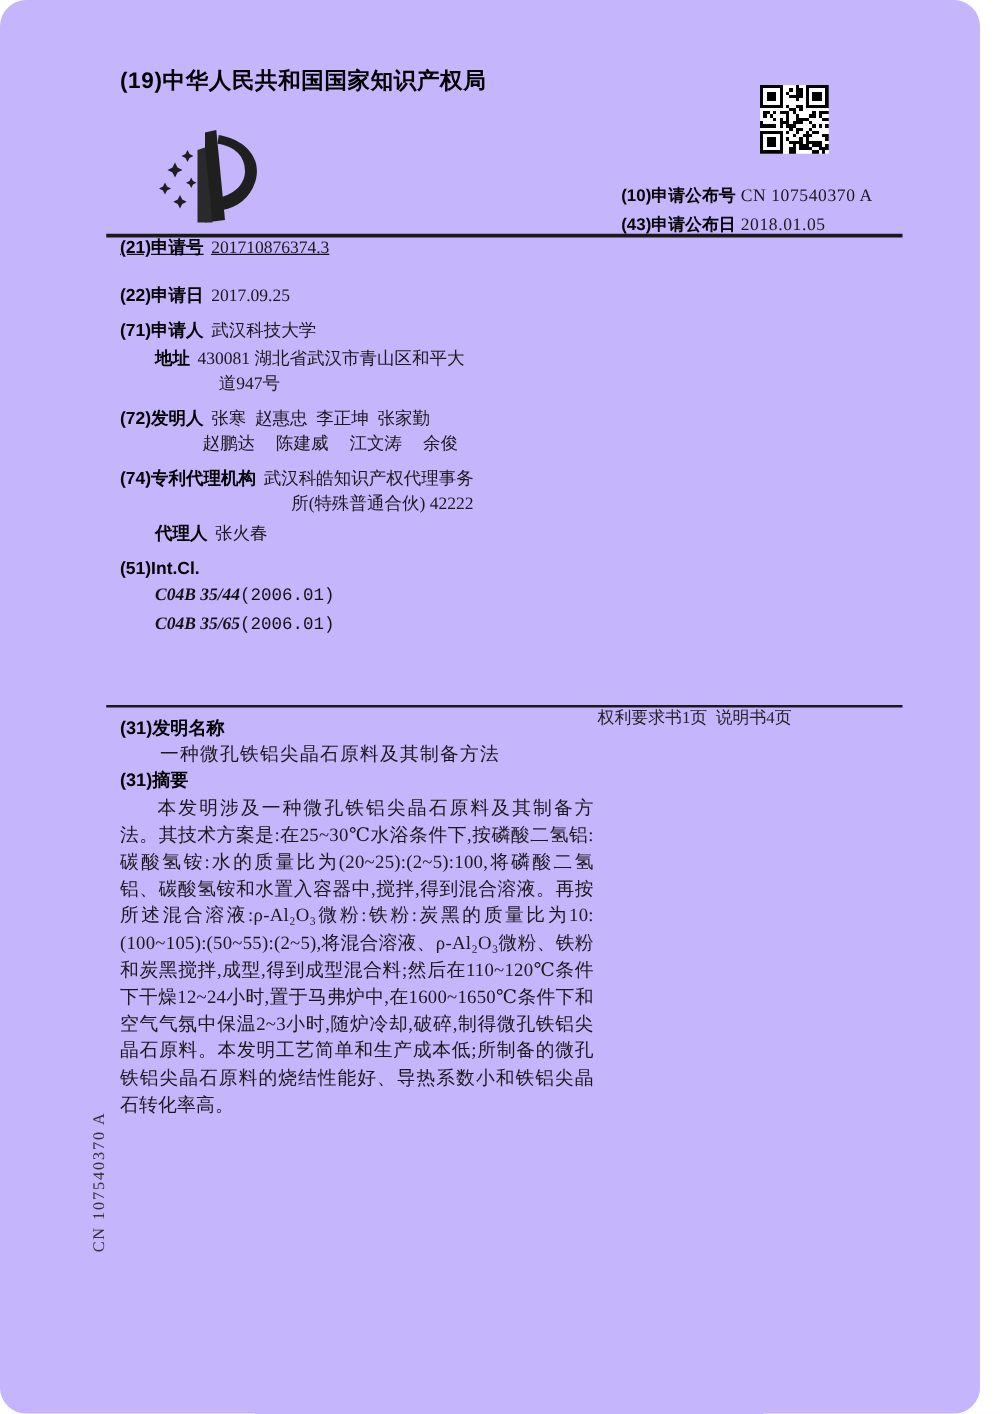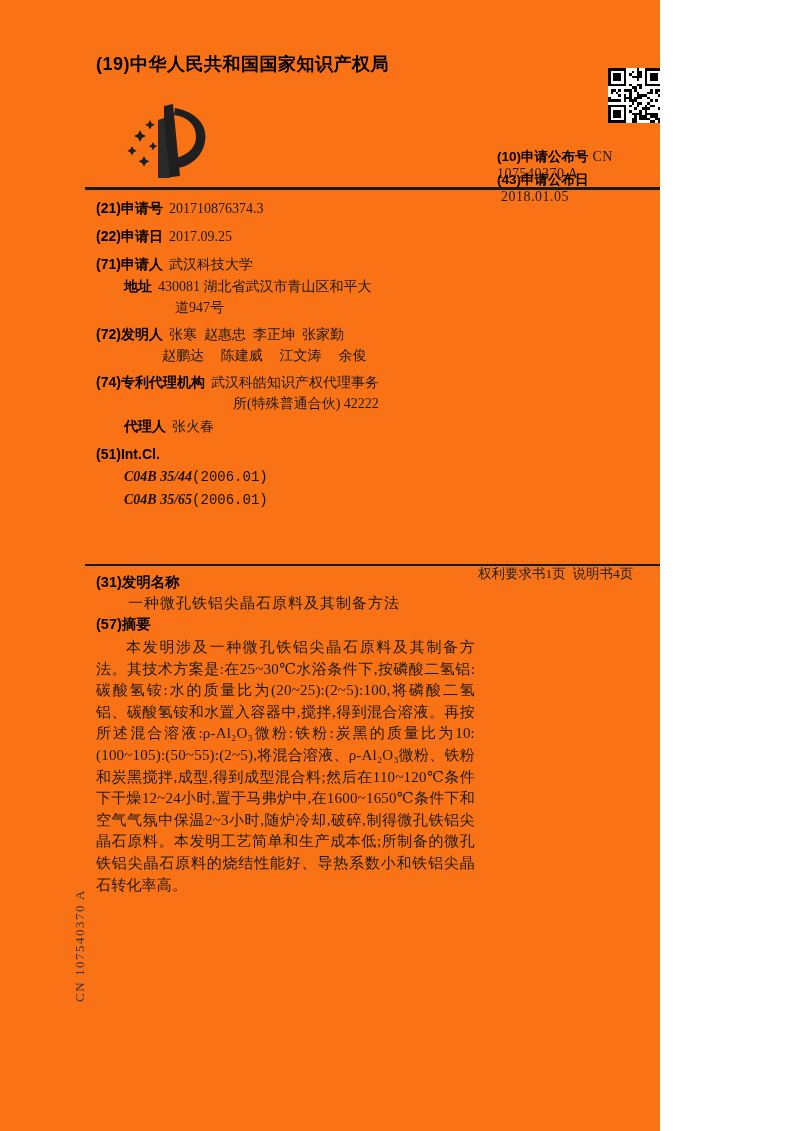--- a/index.html
+++ b/index.html
@@ -1,19 +1,20 @@
 <!DOCTYPE html>
 <html><head>
 <meta charset="utf-8">
 <style>
   html,body{margin:0;padding:0;background:#fff;}
   .page{
-    position:relative;width:660px;height:1131px;background:#f97316;
+    position:relative;width:784px;height:1131px;background:#c4b5fd;
     font-family:"Liberation Serif","DejaVu Serif",serif;color:#111;
     overflow:hidden;
+    border-radius:21px;
   }
   .abs{position:absolute;}
   .lbl{font-family:"Liberation Sans","DejaVu Sans",sans-serif;font-weight:bold;color:#000;}
   .val{font-family:"Liberation Serif","DejaVu Serif",serif;color:#1a1a1a;}
   .pre{white-space:pre;}
 
   .office-line{left:96px;top:52px;font-size:18px;letter-spacing:.5px;}
   .doc-type{left:294px;top:109px;font-size:23px;letter-spacing:1px;}
 
   .qr{left:608px;top:68px;width:55px;height:55px;}
@@ -210,21 +211,21 @@
 
   <div class="abs pub-row pub-no">
     <span class="lbl">(10)申请公布号</span><span class="val">CN 107540370 A</span>
   </div>
   <div class="abs pub-row pub-date">
     <span class="lbl">(43)申请公布日</span><span class="val">2018.01.05</span>
   </div>
 
   <div class="abs rule rule1"></div>
 
-  <div class="abs b-row" style="left:96px;top:198px;">
+  <div class="abs b-row" style="left:96px;top:187px;text-decoration:underline;">
     <span class="lbl">(21)申请号</span><span class="val">201710876374.3</span>
   </div>
 
   <div class="abs b-row" style="left:96px;top:226px;">
     <span class="lbl">(22)申请日</span><span class="val">2017.09.25</span>
   </div>
 
   <div class="abs b-row" style="left:96px;top:254px;">
     <span class="lbl">(71)申请人</span><span class="val">武汉科技大学</span>
   </div>
@@ -254,18 +255,18 @@
     <span class="intcl-code">C04B 35/65</span><span class="intcl-code intcl-ver">(2006.01)</span>
   </div>
 
   <div class="abs pages-info pre">权利要求书1页  说明书4页</div>
 
   <div class="abs rule rule2"></div>
 
   <div class="abs sec-label lbl" style="left:96px;top:573px;">(31)发明名称</div>
   <div class="abs invention-title val">一种微孔铁铝尖晶石原料及其制备方法</div>
 
-  <div class="abs sec-label lbl" style="left:96px;top:615px;">(57)摘要</div>
+  <div class="abs sec-label lbl" style="left:96px;top:615px;">(31)摘要</div>
   <div class="abs abstract val">本发明涉及一种微孔铁铝尖晶石原料及其制备方法。其技术方案是:在25~30℃水浴条件下,按磷酸二氢铝:碳酸氢铵:水的质量比为(20~25):(2~5):100,将磷酸二氢铝、碳酸氢铵和水置入容器中,搅拌,得到混合溶液。再按所述混合溶液:ρ-Al₂O₃微粉:铁粉:炭黑的质量比为10:(100~105):(50~55):(2~5),将混合溶液、ρ-Al₂O₃微粉、铁粉和炭黑搅拌,成型,得到成型混合料;然后在110~120℃条件下干燥12~24小时,置于马弗炉中,在1600~1650℃条件下和空气气氛中保温2~3小时,随炉冷却,破碎,制得微孔铁铝尖晶石原料。本发明工艺简单和生产成本低;所制备的微孔铁铝尖晶石原料的烧结性能好、导热系数小和铁铝尖晶石转化率高。</div>
 
   <div class="abs side-number">CN 107540370 A</div>
 
 </div>
 
 </body></html>

